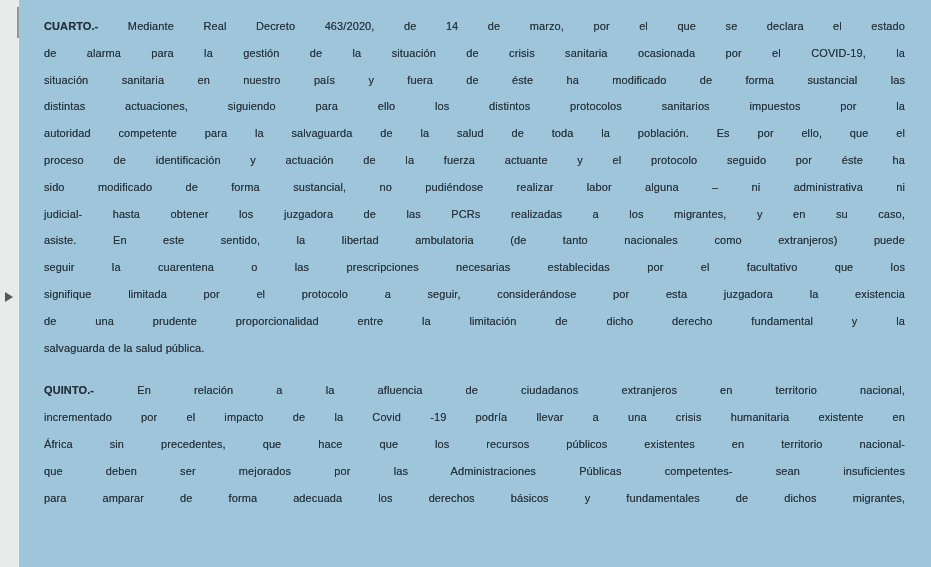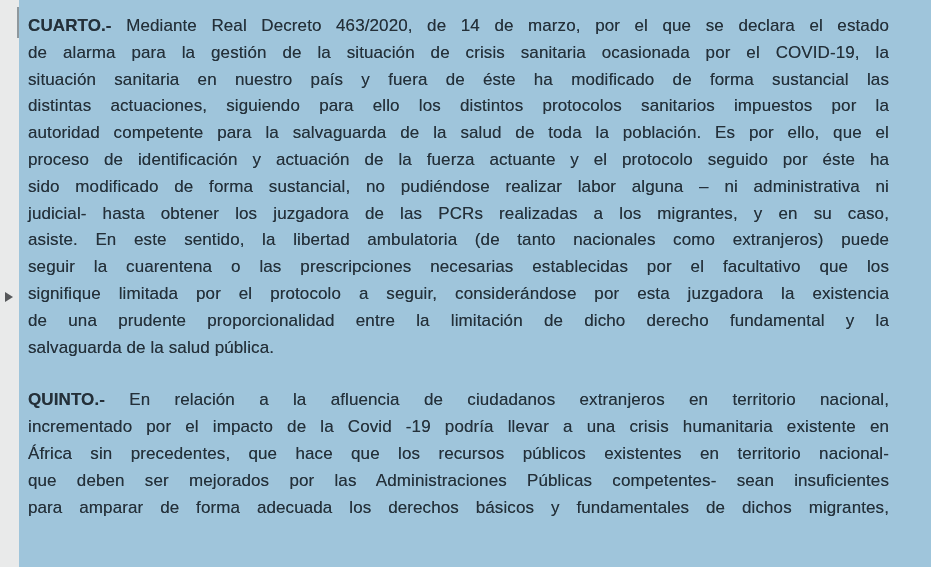--- a/index.html
+++ b/index.html
@@ -43,31 +43,31 @@
     position: absolute;
     left: 17px;
     top: 7px;
     width: 2px;
     height: 31px;
     background: var(--seam-artifact, #46535c);
     opacity: 0.55;
   }
   .content {
     position: absolute;
-    left: 28px;
+    left: 44px;
     top: 13px;
     width: 861px;
     color: var(--text, #243039);
-    font-size: 17px;
+    font-size: 11px;
     line-height: 26.8px;
     letter-spacing: 0.1px;
     text-shadow: 0 0 0.5px rgba(25, 37, 48, 0.55);
   }
   .paragraph + .paragraph {
-    margin-top: 26px;
+    margin-top: 16px;
   }
   .line {
     text-align: justify;
     text-align-last: justify;
     white-space: normal;
   }
   .line.last {
     text-align-last: left;
   }
   .plabel {

